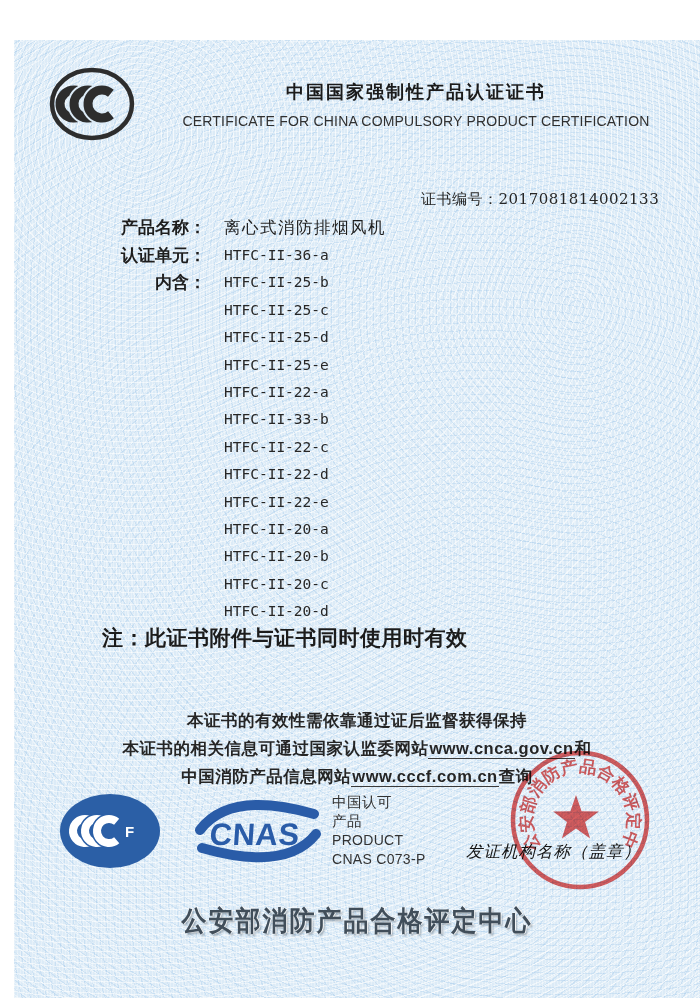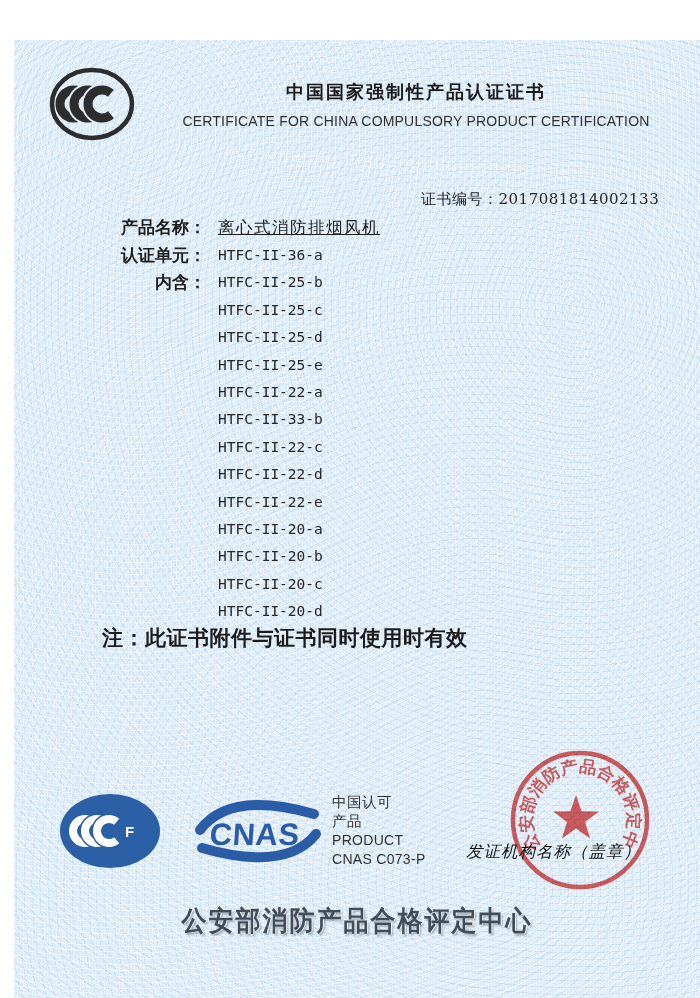--- a/index.html
+++ b/index.html
@@ -23,24 +23,24 @@
   .ccc-logo{left:34px;top:26px;width:88px;height:76px;}
   .header-text{left:126px;top:40px;width:552px;text-align:center;}
   .title-cn{font-size:18px;font-weight:700;color:#1b1b1b;letter-spacing:2px;}
   .title-en{margin-top:9px;font-size:14px;color:#303030;letter-spacing:.2px;}
 
   .attachment{left:88px;top:116px;font-size:19px;font-weight:700;color:#1e1e1e;letter-spacing:1px;}
   .certno{left:407px;top:150px;font-size:15px;color:#262626;font-family:"DejaVu Serif", serif;letter-spacing:.5px;}
 
   
   .fields{left:70px;top:174px;width:520px;}
-  .field-row{display:grid;grid-template-columns:122px auto;column-gap:12px;height:27.4px;align-items:center;}
+  .field-row{display:grid;grid-template-columns:122px auto;column-gap:18px;height:27.4px;align-items:center;}
   .field-label{text-align:right;font-size:17px;font-weight:700;color:#1d1d1d;}
   .field-value{font-size:14.5px;color:#262626;font-family:"DejaVu Sans Mono", monospace;}
-  .field-row.cjk .field-value{font-family:"Liberation Sans", sans-serif;font-size:16.5px;letter-spacing:1.5px;color:#1e1e1e;text-decoration:underline;}
+  .field-row.cjk .field-value{font-family:"Liberation Sans", sans-serif;font-size:16.5px;letter-spacing:1.5px;color:#1e1e1e;}
 
   .note{left:88px;top:584px;font-size:21px;font-weight:700;color:#1c1c1c;letter-spacing:.5px;}
 
   
   .footer-lines{left:0;top:666px;width:686px;text-align:center;font-size:16.5px;font-weight:600;color:#252525;letter-spacing:.5px;}
   .footer-lines .fl{height:28px;line-height:28px;}
   .footer-lines .url{font-weight:600;font-family:"Liberation Sans", sans-serif;border-bottom:1.5px solid #3a3a3a;padding:0 1px 1px 1px;}
 
   
   .cccf-logo{left:44px;top:752px;width:104px;height:78px;}
@@ -154,20 +154,25 @@
       </div>
 
       <div class="field-row model">
         <div class="field-label"></div>
         <div class="field-value">HTFC-II-20-d</div>
       </div>
     </div>
 
   <div class="abs note">注：此证书附件与证书同时使用时有效</div>
 
+  <div class="abs footer-lines">
+    <div class="fl">本证书的有效性需依靠通过证后监督获得保持</div>
+    <div class="fl"><span>本证书的相关信息可通过国家认监委网站</span><span class="url">www.cnca.gov.cn</span><span>和</span></div>
+    <div class="fl"><span>中国消防产品信息网站</span><span class="url">www.cccf.com.cn</span><span>查询</span></div>
+  </div>
 
   <svg class="abs cccf-logo" viewBox="0 0 104 78">
     <ellipse cx="52" cy="39" rx="50" ry="37" fill="#2b5fa6"></ellipse>
     <g fill="none">
       <circle cx="27" cy="39" r="12" stroke="#ffffff" stroke-width="8" pathLength="100" stroke-dasharray="72 28" transform="rotate(50 27 39)"></circle>
       <circle cx="39" cy="39" r="12" stroke="#2b5fa6" stroke-width="11" pathLength="100" stroke-dasharray="72 28" transform="rotate(50 39 39)"></circle>
       <circle cx="39" cy="39" r="12" stroke="#ffffff" stroke-width="8" pathLength="100" stroke-dasharray="72 28" transform="rotate(50 39 39)"></circle>
       <circle cx="51" cy="39" r="12" stroke="#2b5fa6" stroke-width="11" pathLength="100" stroke-dasharray="72 28" transform="rotate(50 51 39)"></circle>
       <circle cx="51" cy="39" r="12" stroke="#ffffff" stroke-width="8" pathLength="100" stroke-dasharray="72 28" transform="rotate(50 51 39)"></circle>
     </g>

